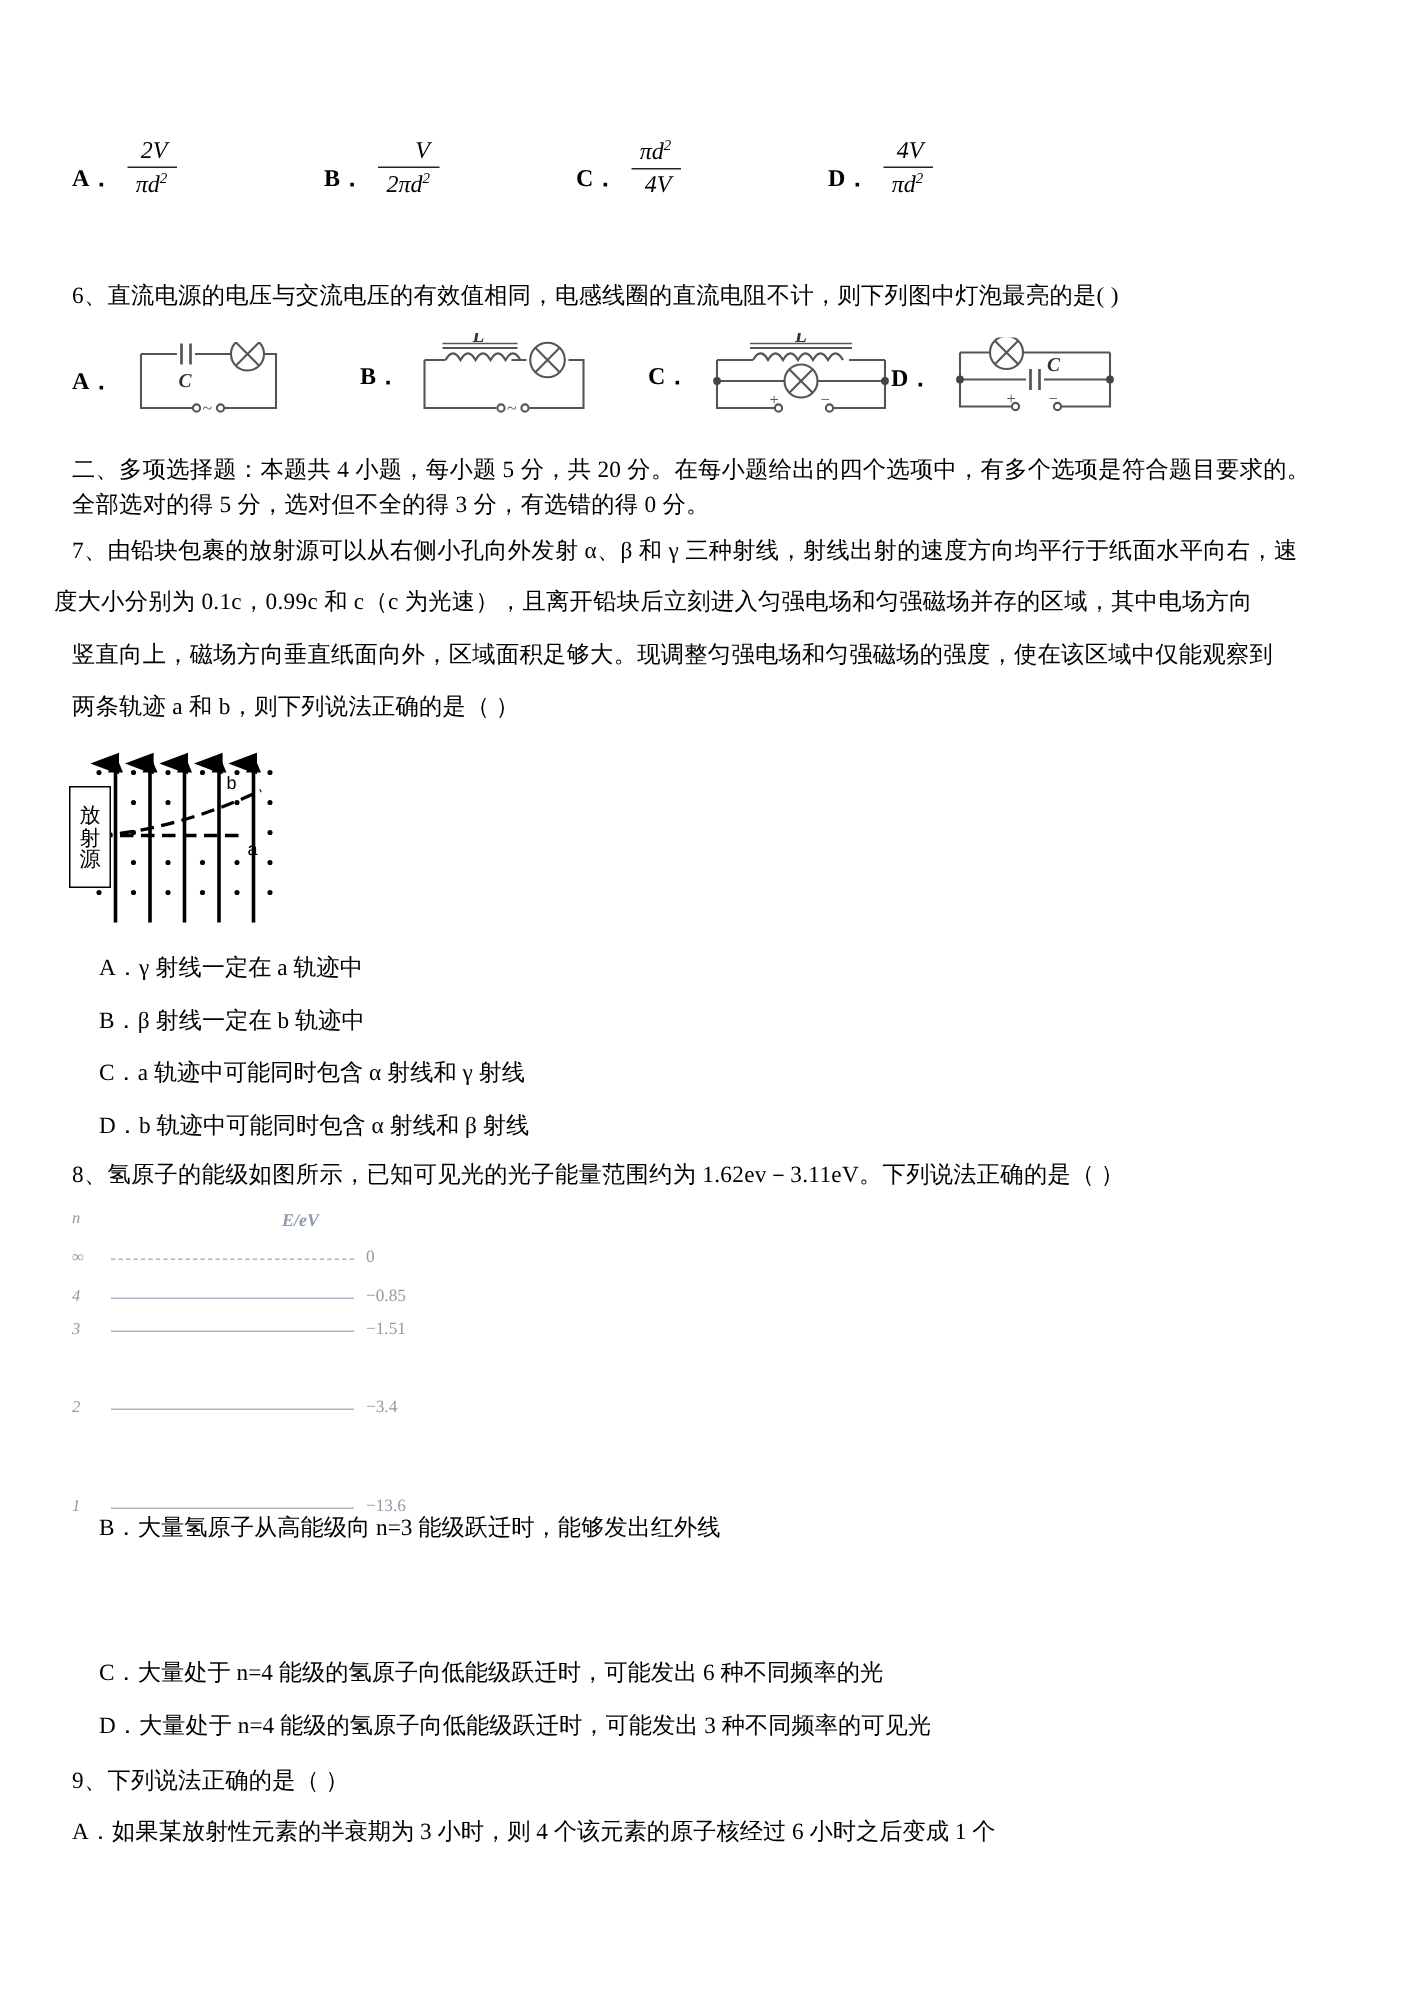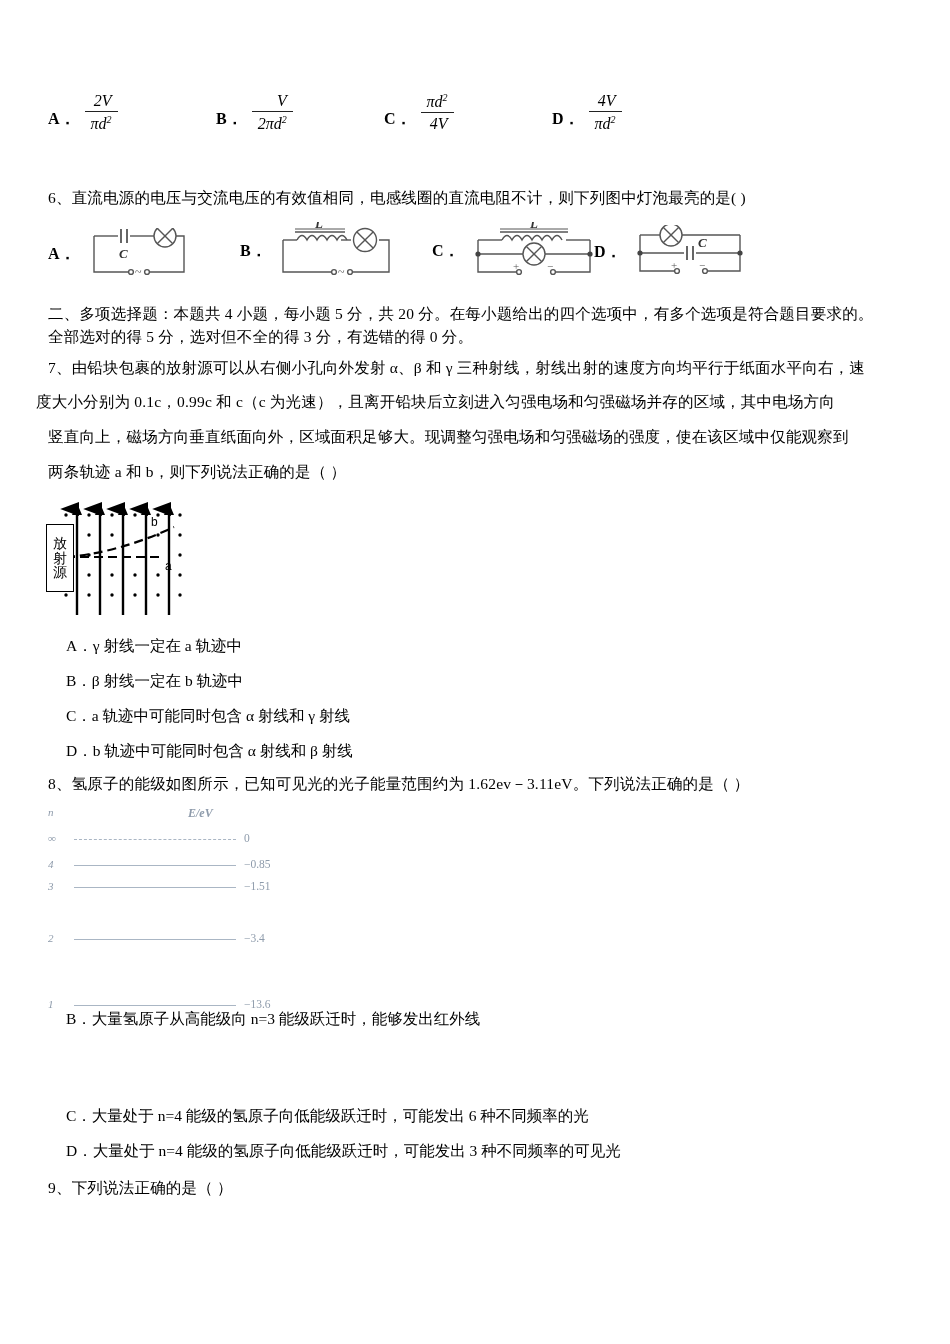--- a/index.html
+++ b/index.html
@@ -430,14 +430,15 @@
     <div class="elev-n" style="top:192px;">1</div>
     <div class="elev-line" style="left:26px; top:199px; width:162px;"></div>
     <div class="elev-val" style="top:192px;">−13.6</div>
   </div>
 
   <div class="abs opt-line" style="left:66px; top:1007px;text-align:center;">B．大量氢原子从高能级向 n=3 能级跃迁时，能够发出红外线</div>
   <div class="abs opt-line" style="left:66px; top:1104px;">C．大量处于 n=4 能级的氢原子向低能级跃迁时，可能发出 6 种不同频率的光</div>
   <div class="abs opt-line" style="left:66px; top:1139px;">D．大量处于 n=4 能级的氢原子向低能级跃迁时，可能发出 3 种不同频率的可见光</div>
 
   <div class="abs q-text" style="left:48px; top:1176px; width:884px;">9、下列说法正确的是（      ）</div>
+  <div class="abs opt-line" style="left:48px; top:1210px; width:884px;">A．如果某放射性元素的半衰期为 3 小时，则 4 个该元素的原子核经过 6 小时之后变成 1 个</div>
 
 </div>
 
 </body></html>

